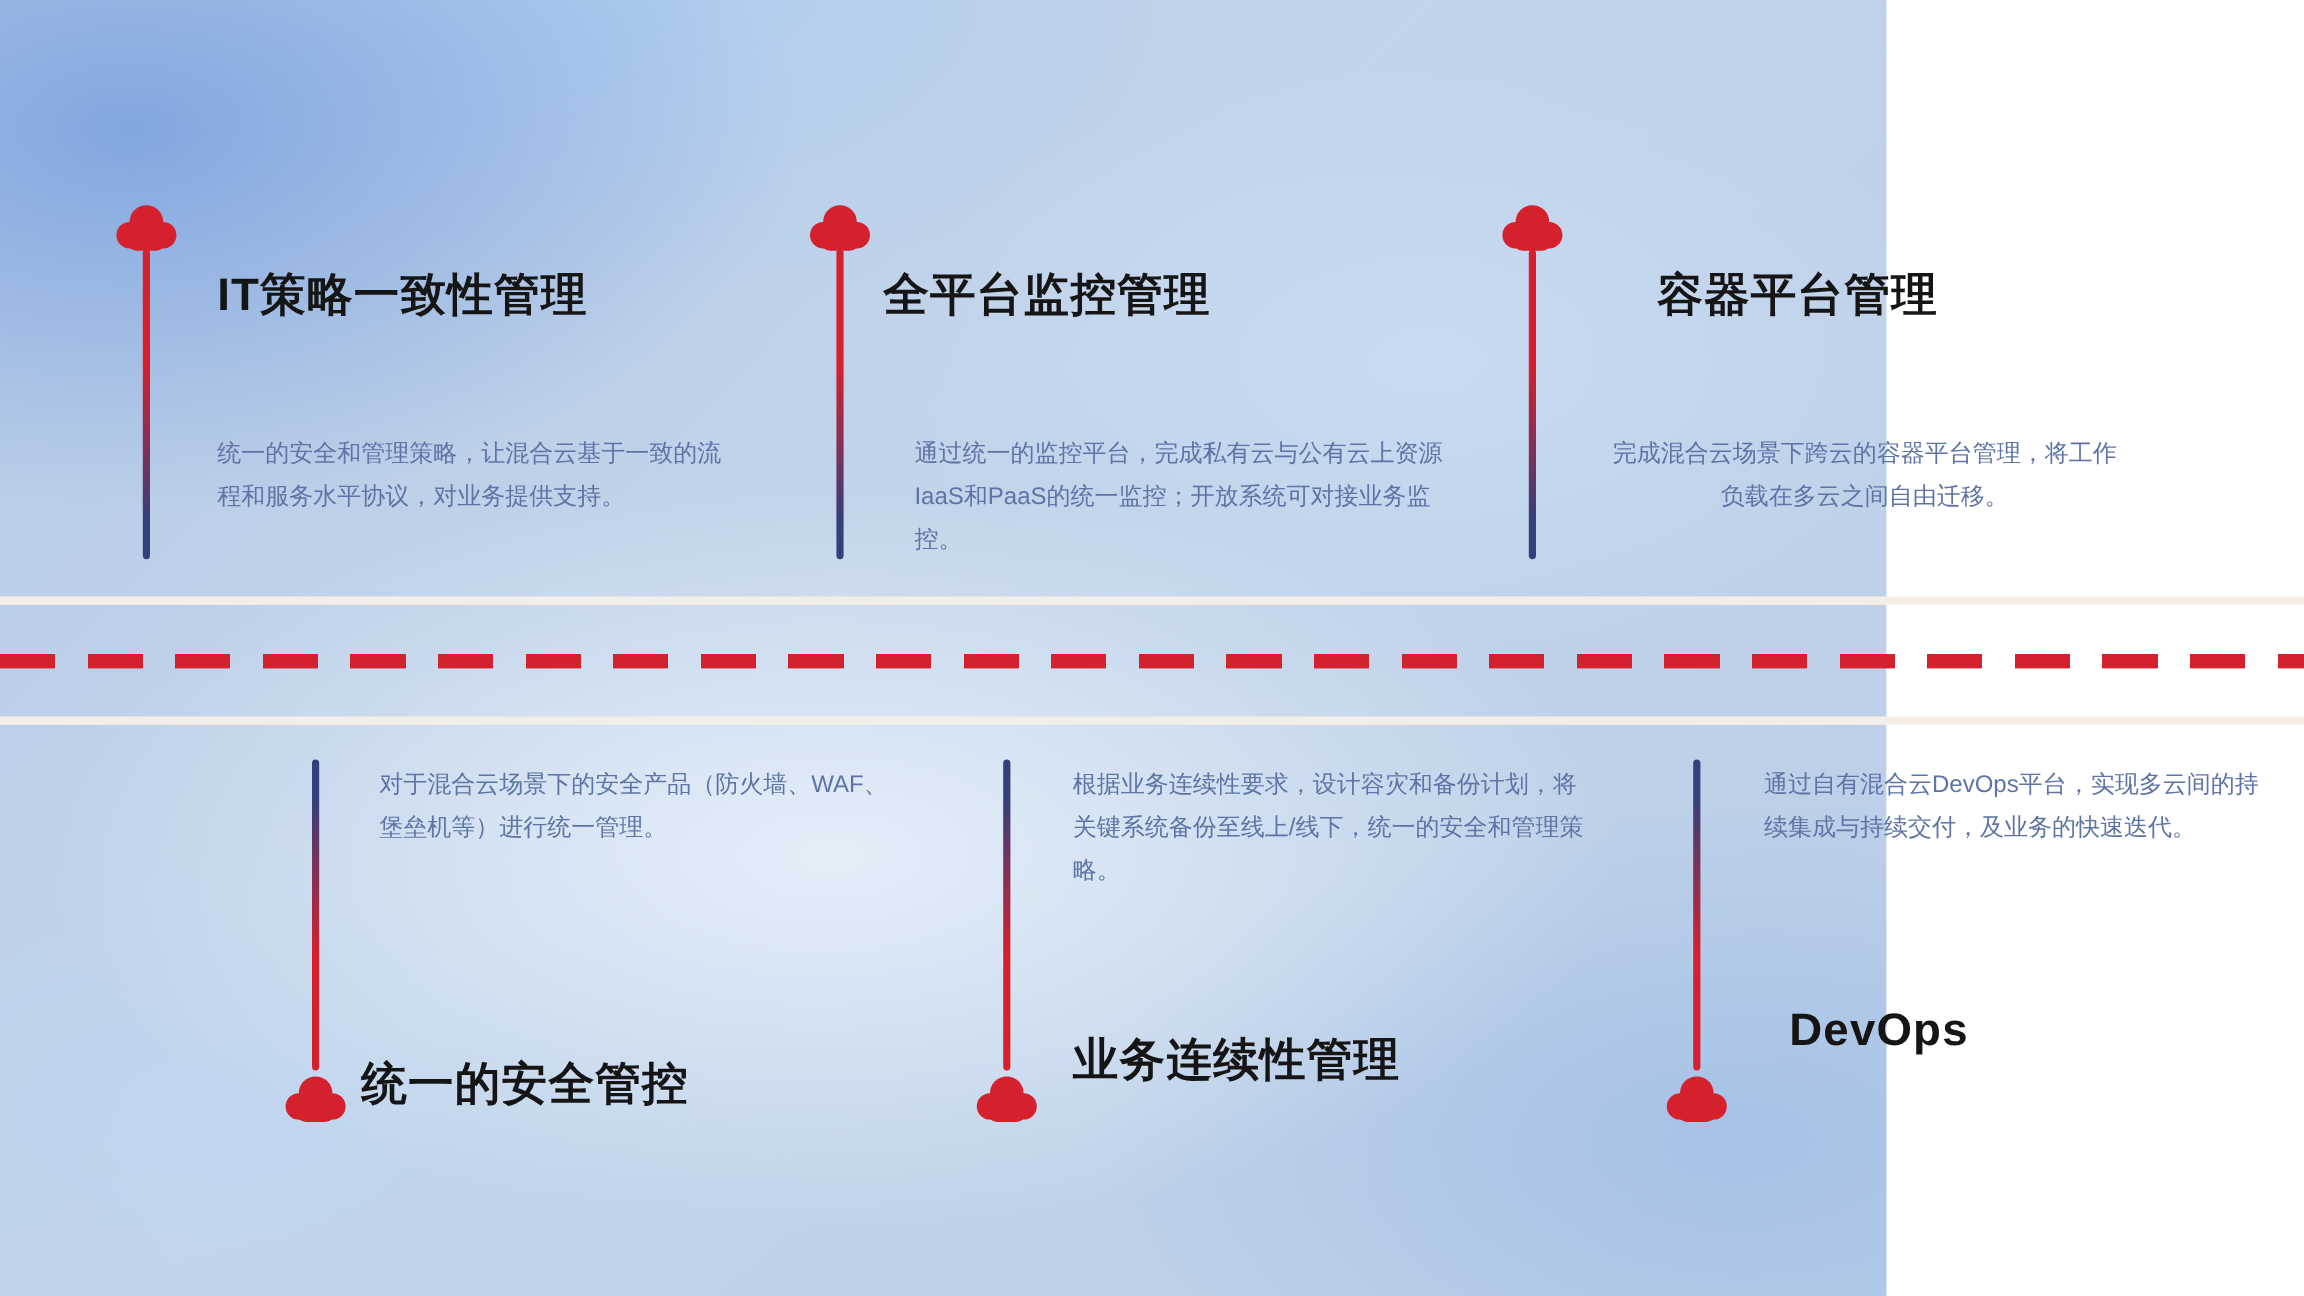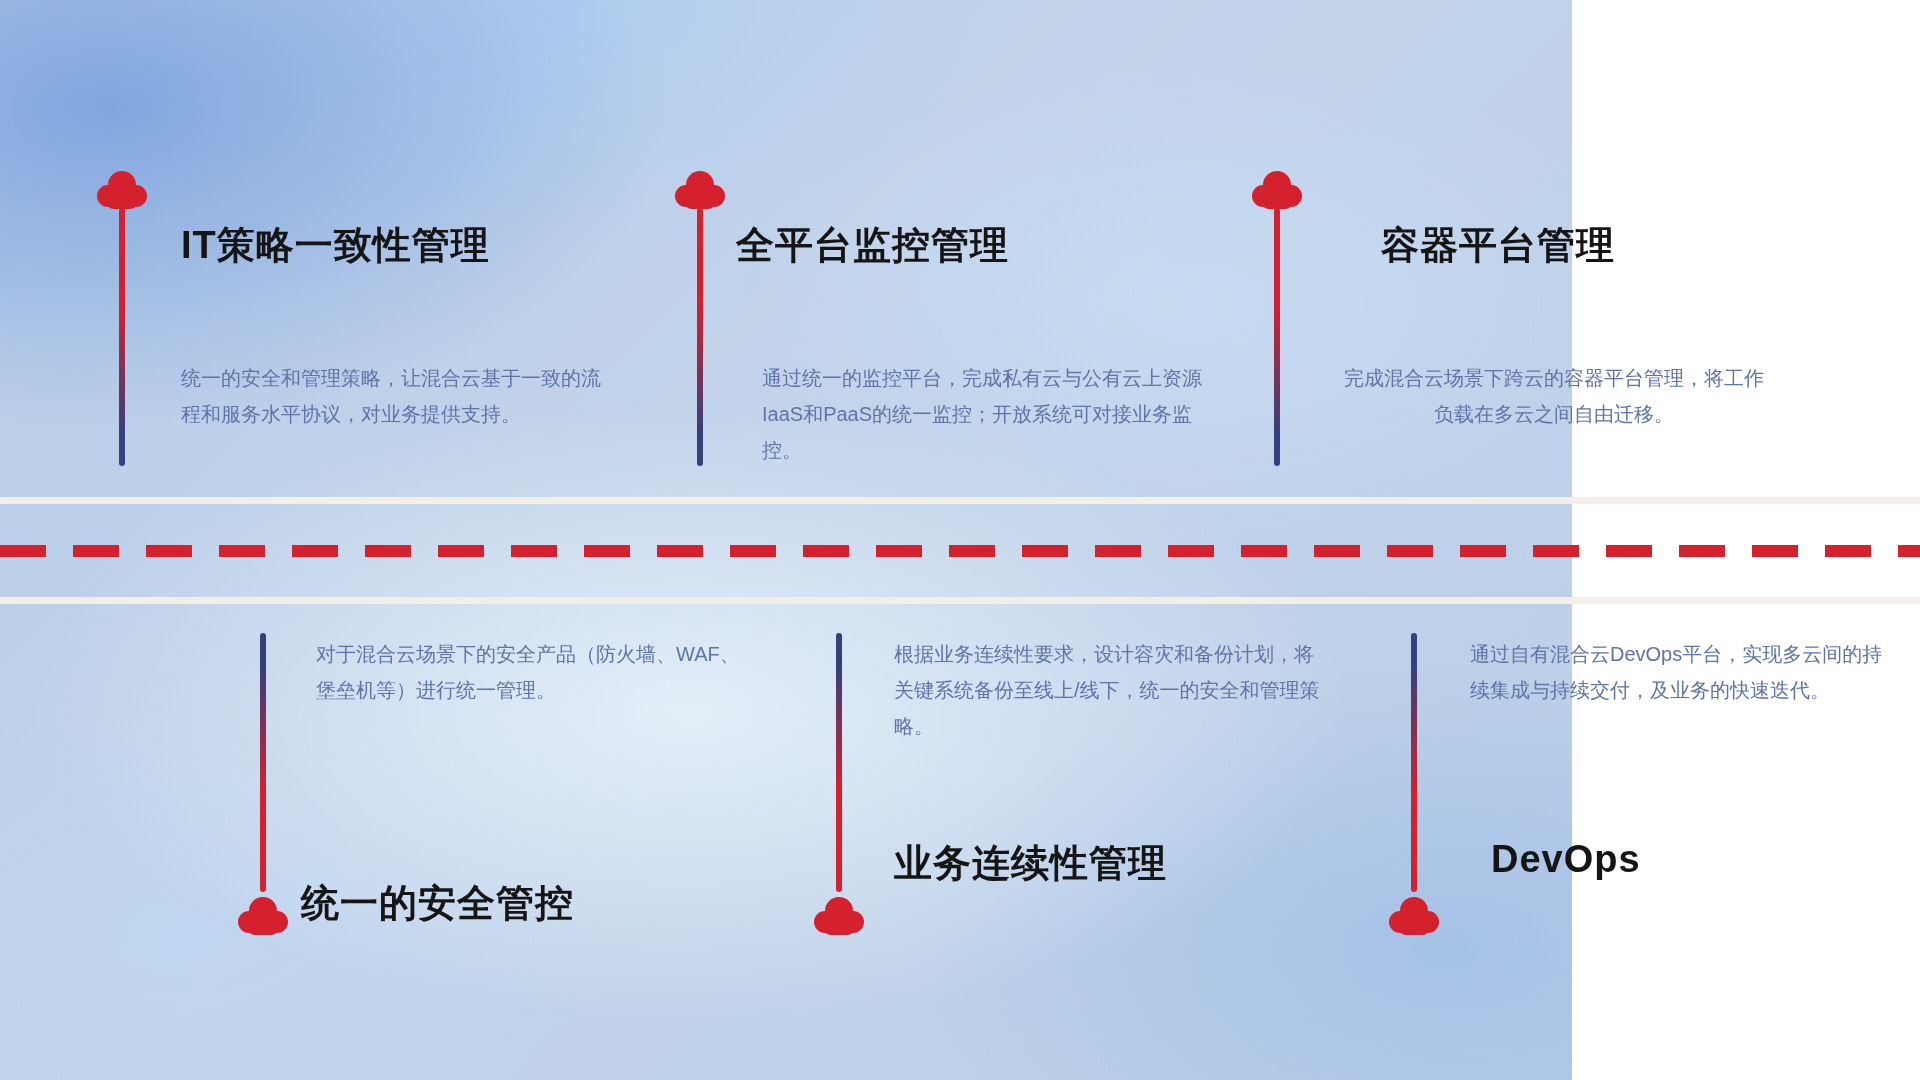--- a/index.html
+++ b/index.html
@@ -139,21 +139,21 @@
           <circle cx="30" cy="16" r="14"></circle>
           <circle cx="44" cy="27" r="11"></circle>
         <rect x="14" y="24" width="32" height="16" rx="8"></rect>
       </svg>
     </span>
   </section>
 
   <section>
     <div class="connector up" style="left:836px; top:633px; height:259px;"></div>
     <p class="desc" style="left:894px; top:636px; width:430px;">根据业务连续性要求，设计容灾和备份计划，将关键系统备份至线上/线下，统一的安全和管理策略。</p>
-    <div class="title" style="left:894px; top:838px;">业务连续性管理</div>
+    <div class="title" style="left:894px; top:858px;">业务连续性管理</div>
     <span class="cloud" style="left:809px; top:895px;">
       <svg viewBox="0 0 60 42" fill="currentColor" aria-hidden="true">
         <circle cx="16" cy="27" r="11"></circle>
           <circle cx="30" cy="16" r="14"></circle>
           <circle cx="44" cy="27" r="11"></circle>
         <rect x="14" y="24" width="32" height="16" rx="8"></rect>
       </svg>
     </span>
   </section>
 

